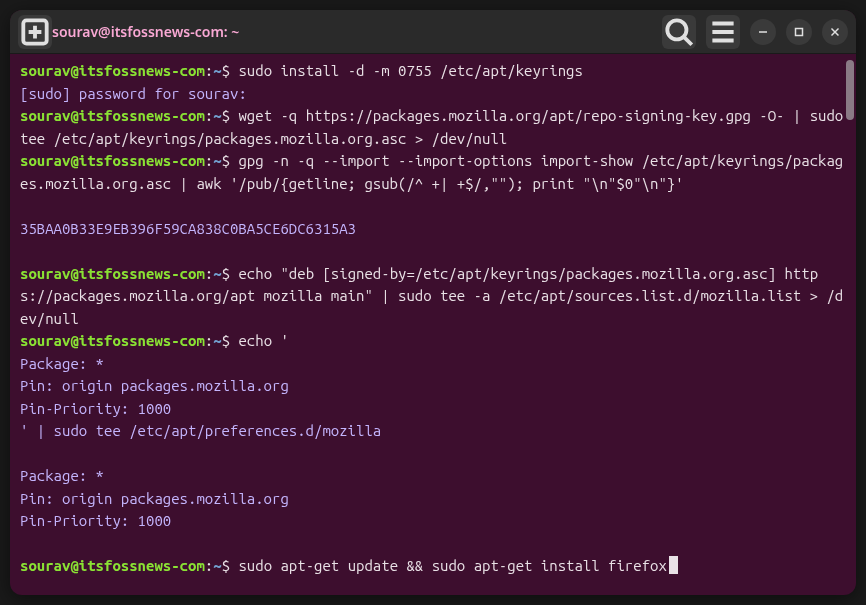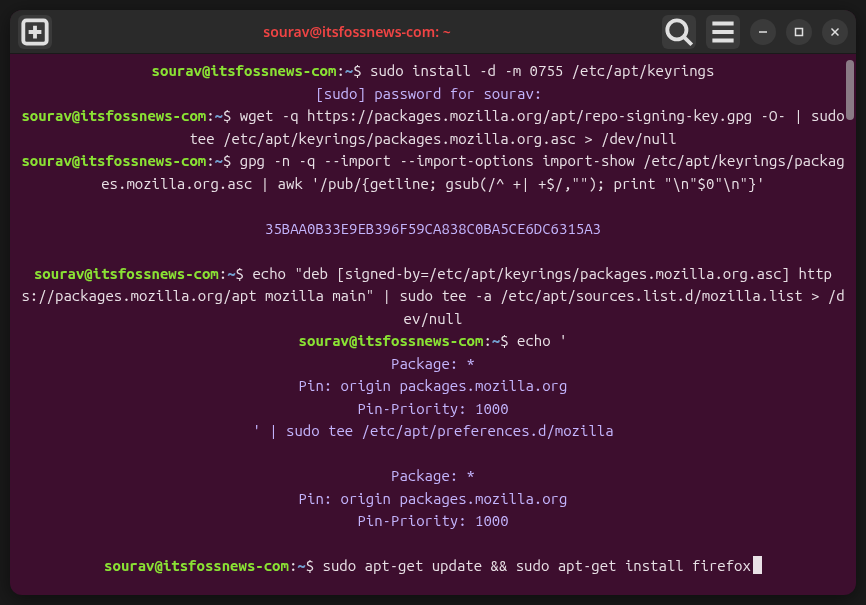--- a/index.html
+++ b/index.html
@@ -39,22 +39,21 @@
       height: 34px;
       border-radius: 6px;
       background: #3a3a3a;
       display: flex;
       align-items: center;
       justify-content: center;
       color: #e0e0e0;
     }
     .titlebar-title {
       flex: 1;
-      text-align: center;
-      color: #ef4444;
+      color: #f9a8d4;
       font-family: system-ui, sans-serif;
       font-size: 14px;
       font-weight: 600;
     }
     .titlebar-right {
       display: flex;
       gap: 10px;
       align-items: center;
     }
     .win-btn {
@@ -90,21 +89,21 @@
       width: 8px;
       height: 60px;
       background: #8a7a85;
       border-radius: 4px;
     }
     .prompt-user { color: #8ae234; font-weight: bold; }
     .prompt-path { color: #729fcf; font-weight: bold; }
     .prompt-sep { color: #e9e1e6; }
     .cmd { color: #e9e1e6; }
     .output { color: #c4b5fd; }
-    .line { display: block; text-align: center; }
+    .line { display: block; }
     .blank { display: block; height: 1.5em; }
     .cursor {
       display: inline-block;
       width: 9px;
       height: 18px;
       background: #e9e1e6;
       vertical-align: text-bottom;
       margin-left: 2px;
     }
   </style>

